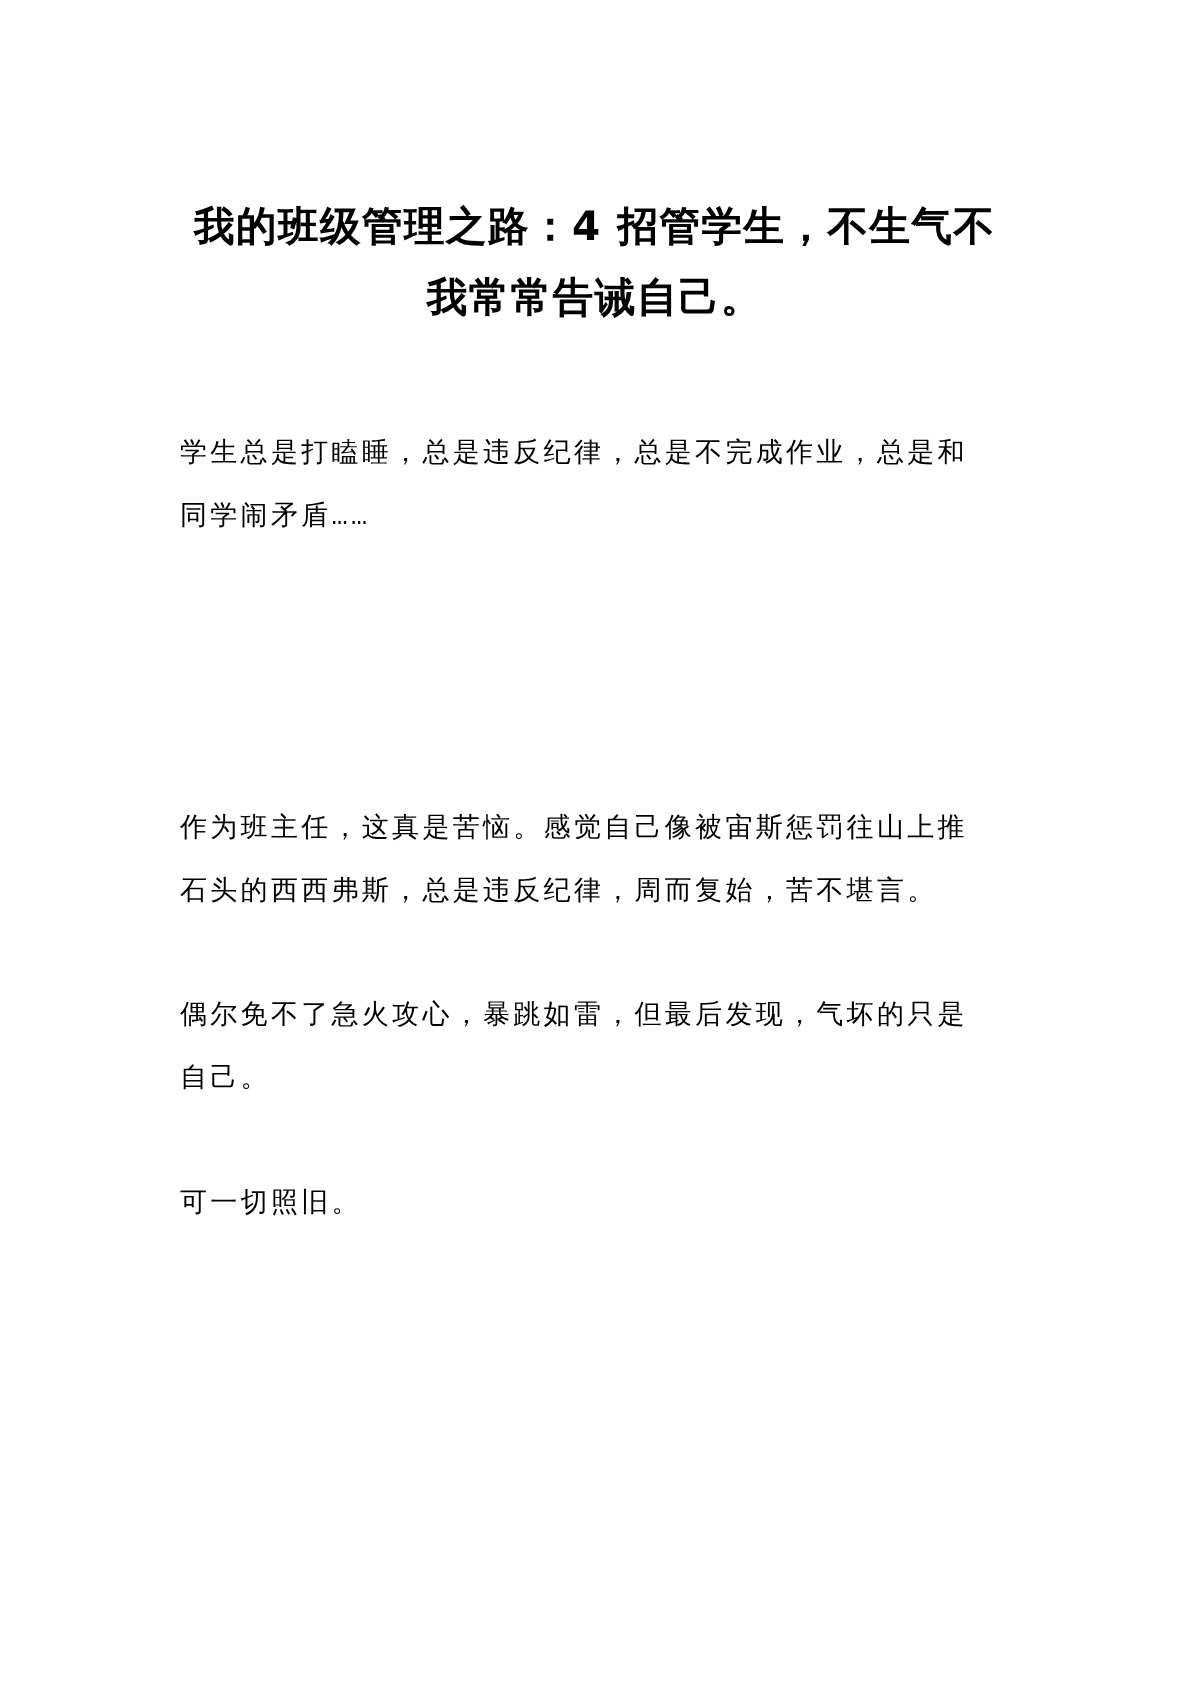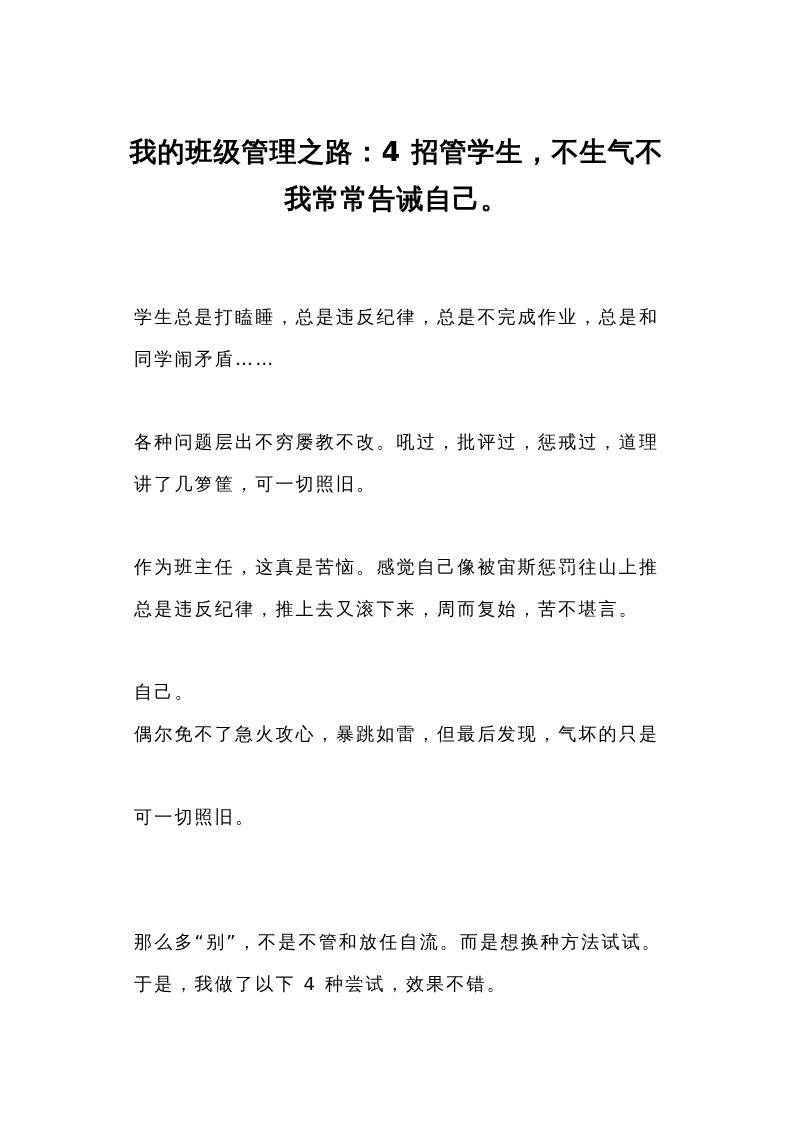--- a/index.html
+++ b/index.html
@@ -35,56 +35,49 @@
     margin: 0;
   }
   .title .line { display: block; white-space: nowrap; }
   .para {
     position: absolute;
     left: 120px;
     width: 560px;
     font-size: 18px;
     line-height: 42px;
     letter-spacing: 2.2px;
-    margin: 14px;
+    margin: 0;
+    font-family: Liberation Mono, monospace;
   }
   .para .line { display: block; white-space: nowrap; }
 </style>
 </head>
 <body>
 
 <div class="page">
 
   <h1 class="title">
     <span class="line">我的班级管理之路：4 招管学生，不生气不</span>
     <span class="line">我常常告诫自己。</span>
   </h1>
 
   <p class="para" style="top:282px;">
     <span class="line">学生总是打瞌睡，总是违反纪律，总是不完成作业，总是和</span>
     <span class="line">同学闹矛盾……</span>
   </p>
 
-  <p class="para" style="top:407px;">
-    <span class="line">各种问题层出不穷屡教不改。吼过，批评过，惩戒过，道理</span>
-    <span class="line">讲了几箩筐，可一切照旧。</span>
-  </p>
 
   <p class="para" style="top:532px;">
     <span class="line">作为班主任，这真是苦恼。感觉自己像被宙斯惩罚往山上推</span>
-    <span class="line">总是违反纪律，推上去又滚下来，周而复始，苦不堪言。</span>
+    <span class="line">石头的西西弗斯，总是违反纪律，周而复始，苦不堪言。</span>
   </p>
 
   <p class="para" style="top:657px;">
+    <span class="line">偶尔免不了急火攻心，暴跳如雷，但最后发现，气坏的只是</span>
     <span class="line">自己。</span>
-    <span class="line">偶尔免不了急火攻心，暴跳如雷，但最后发现，气坏的只是</span>
   </p>
 
   <p class="para" style="top:782px;">
     <span class="line">可一切照旧。</span>
   </p>
 
-  <p class="para" style="top:907px;">
-    <span class="line">那么多“别”，不是不管和放任自流。而是想换种方法试试。</span>
-    <span class="line">于是，我做了以下 4 种尝试，效果不错。</span>
-  </p>
 
 </div>
 
 </body></html>

